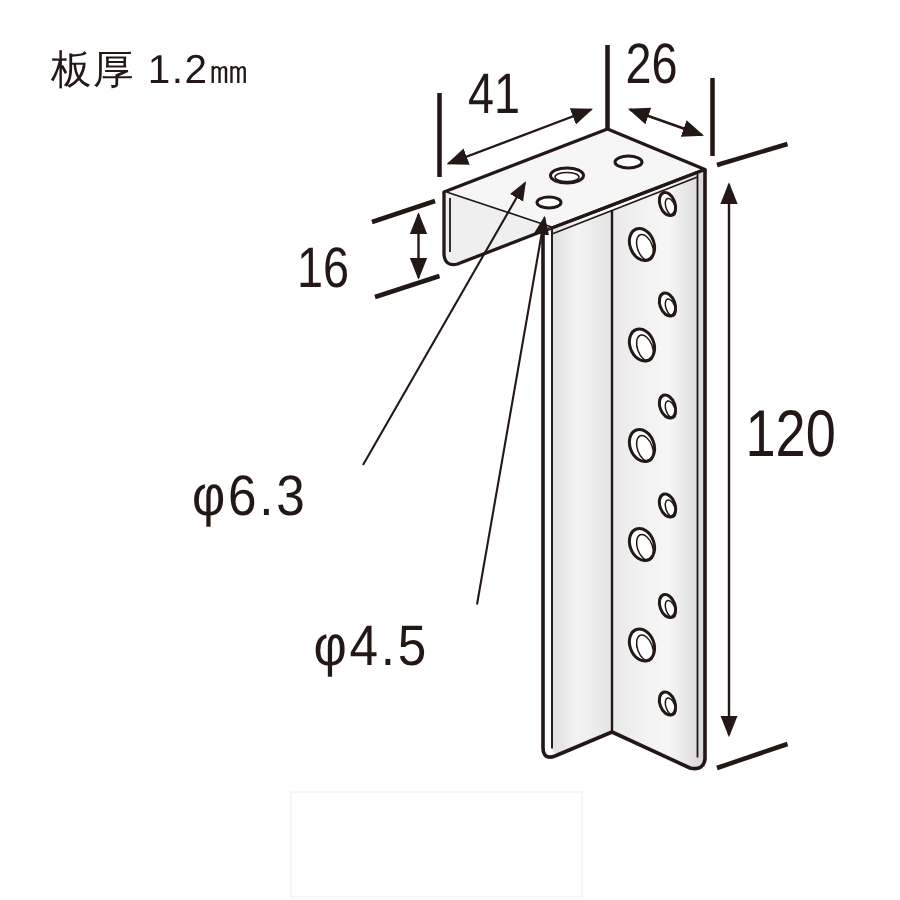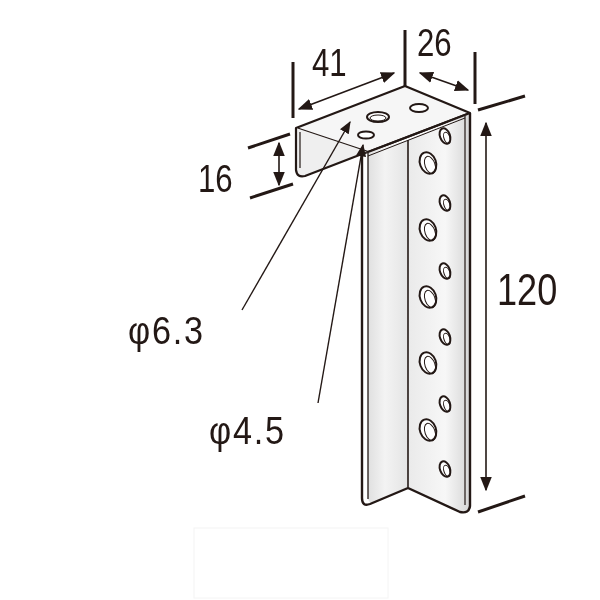--- a/index.html
+++ b/index.html
@@ -116,19 +116,20 @@
       <line x1="478" y1="512" x2="525" y2="496" stroke-width="3"></line>
       <line x1="486" y1="123" x2="486" y2="490" stroke-width="1.6" marker-start="url(#arr)" marker-end="url(#arr)"></line>
 
       <line x1="242" y1="310" x2="350" y2="122" stroke-width="1.4" marker-end="url(#arr)"></line>
       <line x1="318" y1="403" x2="363" y2="145" stroke-width="1.4" marker-end="url(#arr)"></line>
     </g>
 
     <rect x="194" y="528" width="194" height="70" fill="none" stroke="#f4f4f4" stroke-width="1"></rect>
   </svg>
 
+  <div class="label title">板厚 1.2㎜</div>
   <div class="label dim dim-41">41</div>
   <div class="label dim dim-26">26</div>
   <div class="label dim dim-16">16</div>
   <div class="label dim dim-120">120</div>
   <div class="label hole hole-63">φ6.3</div>
   <div class="label hole hole-45">φ4.5</div>
 </div>
 
 </body></html>

